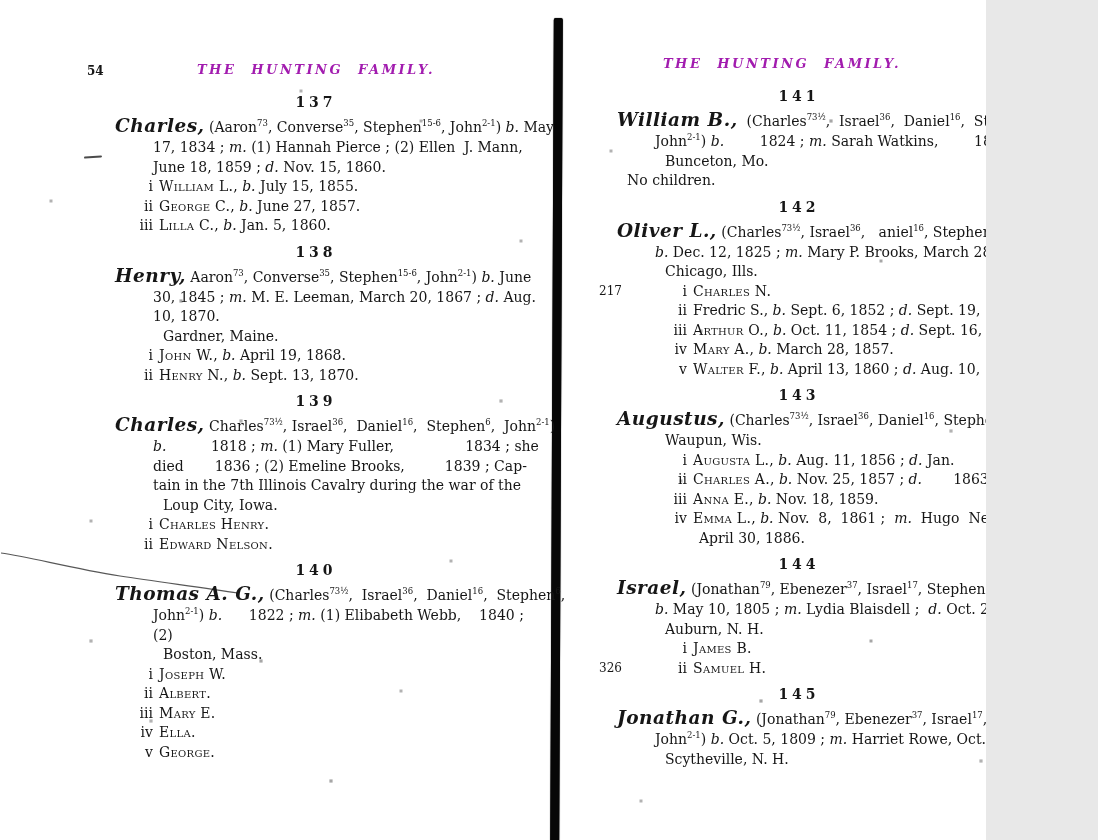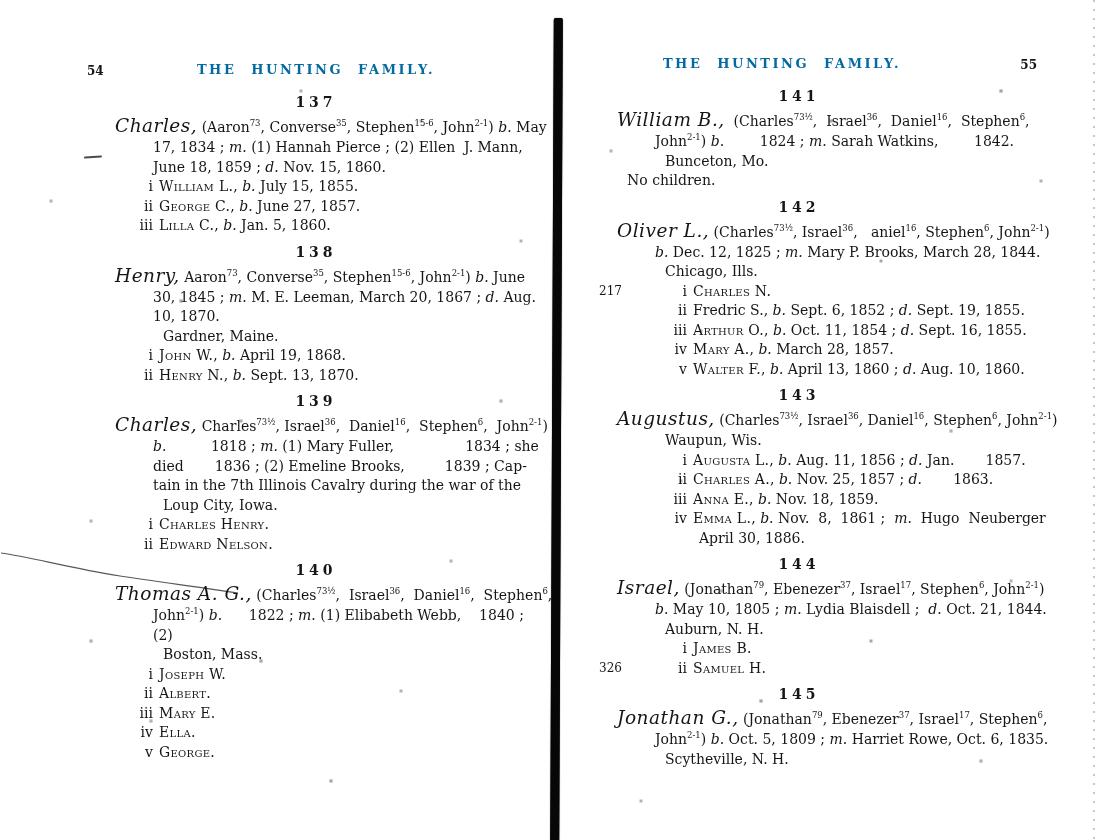--- a/index.html
+++ b/index.html
@@ -1,17 +1,17 @@
 <!DOCTYPE html>
 <html><head>
 <meta charset="utf-8">
 <style>
   html,body{margin:0;padding:0;background:#e8e8e8;}
   .scan{
-    position:relative; width:1098px; height:840px; background:#ffffff;
+    position:relative; width:986px; height:840px; background:#ffffff;
     overflow:hidden; font-family:"DejaVu Serif", serif; color:#161616;
   }
   
   .speckles{
     position:absolute; left:0; top:0; width:2px; height:2px; background:transparent;
     box-shadow:
       180px 300px 0 0.6px rgba(0,0,0,.35), 90px 520px 0 0.5px rgba(0,0,0,.3),
       260px 660px 0 0.6px rgba(0,0,0,.35), 420px 120px 0 0.5px rgba(0,0,0,.3),
       500px 400px 0 0.6px rgba(0,0,0,.3), 50px 200px 0 0.5px rgba(0,0,0,.3),
       330px 780px 0 0.6px rgba(0,0,0,.35), 610px 150px 0 0.5px rgba(0,0,0,.3),
@@ -42,37 +42,37 @@
     position:absolute; left:1093px; top:0; width:2px; height:840px;
     background:repeating-linear-gradient(to bottom, rgba(0,0,0,.22) 0 2px, transparent 2px 9px);
   }
   
   .page{ position:absolute; }
   .page.left{ left:85px; top:62px; width:462px; }
   .page.right{ left:597px; top:56px; width:440px; }
   .pagehead{ position:relative; height:24px; }
   .runhead{
     position:absolute; left:0; right:0; text-align:center;
-    font-weight:bold; font-size:13px;
-    letter-spacing:2.5px; word-spacing:8px; color:#0369a1;
+    font-style:italic; font-weight:bold; font-size:13px;
+    letter-spacing:2.5px; word-spacing:8px; color:#a21caf;
   }
   .right .runhead{ right:70px; }
   .pagenum{ position:absolute; top:2px; font-size:12px; font-weight:bold; }
   .pn-left{ left:2px; }
   .pn-right{ right:0; }
   .entries{ margin-top:6px; }
   .entry{ margin:0; }
   .enum{
     text-align:center; font-weight:bold; font-size:14px; line-height:18px;
     letter-spacing:4px; margin:7px 0 4px;
   }
   .right .enum{ padding-right:36px; }
   .line{ white-space:pre; position:relative; font-size:14px; line-height:19.5px; }
   .line.head{ line-height:22px; }
-  .headname{ font-style:italic; font-weight:normal; font-size:18.5px; letter-spacing:.5px; }
+  .headname{ font-style:italic; font-weight:bold; font-size:18.5px; letter-spacing:.5px; }
   
   .left .head{ margin-left:30px; }
   .left .cont{ margin-left:68px; }
   .left .loc{ margin-left:78px; }
   .left .child{ margin-left:44px; }
   
   .right .head{ margin-left:20px; }
   .right .cont{ margin-left:58px; }
   .right .loc{ margin-left:68px; }
   .right .child{ margin-left:66px; }

